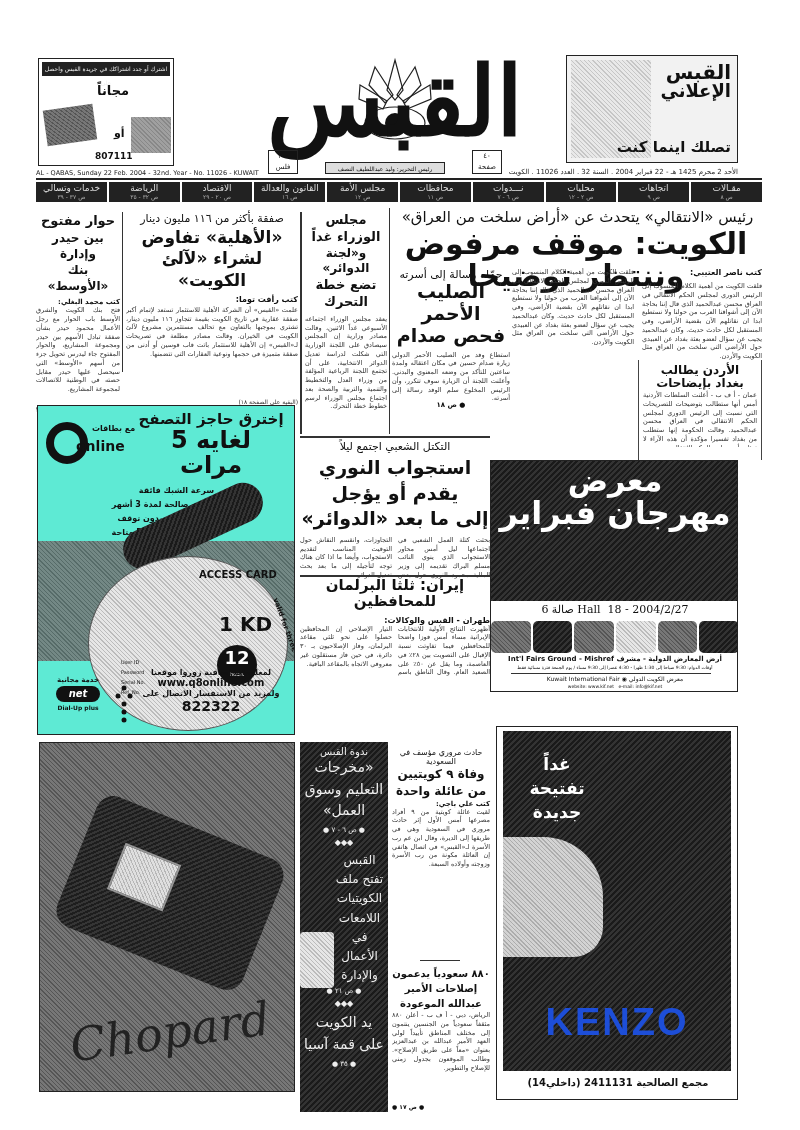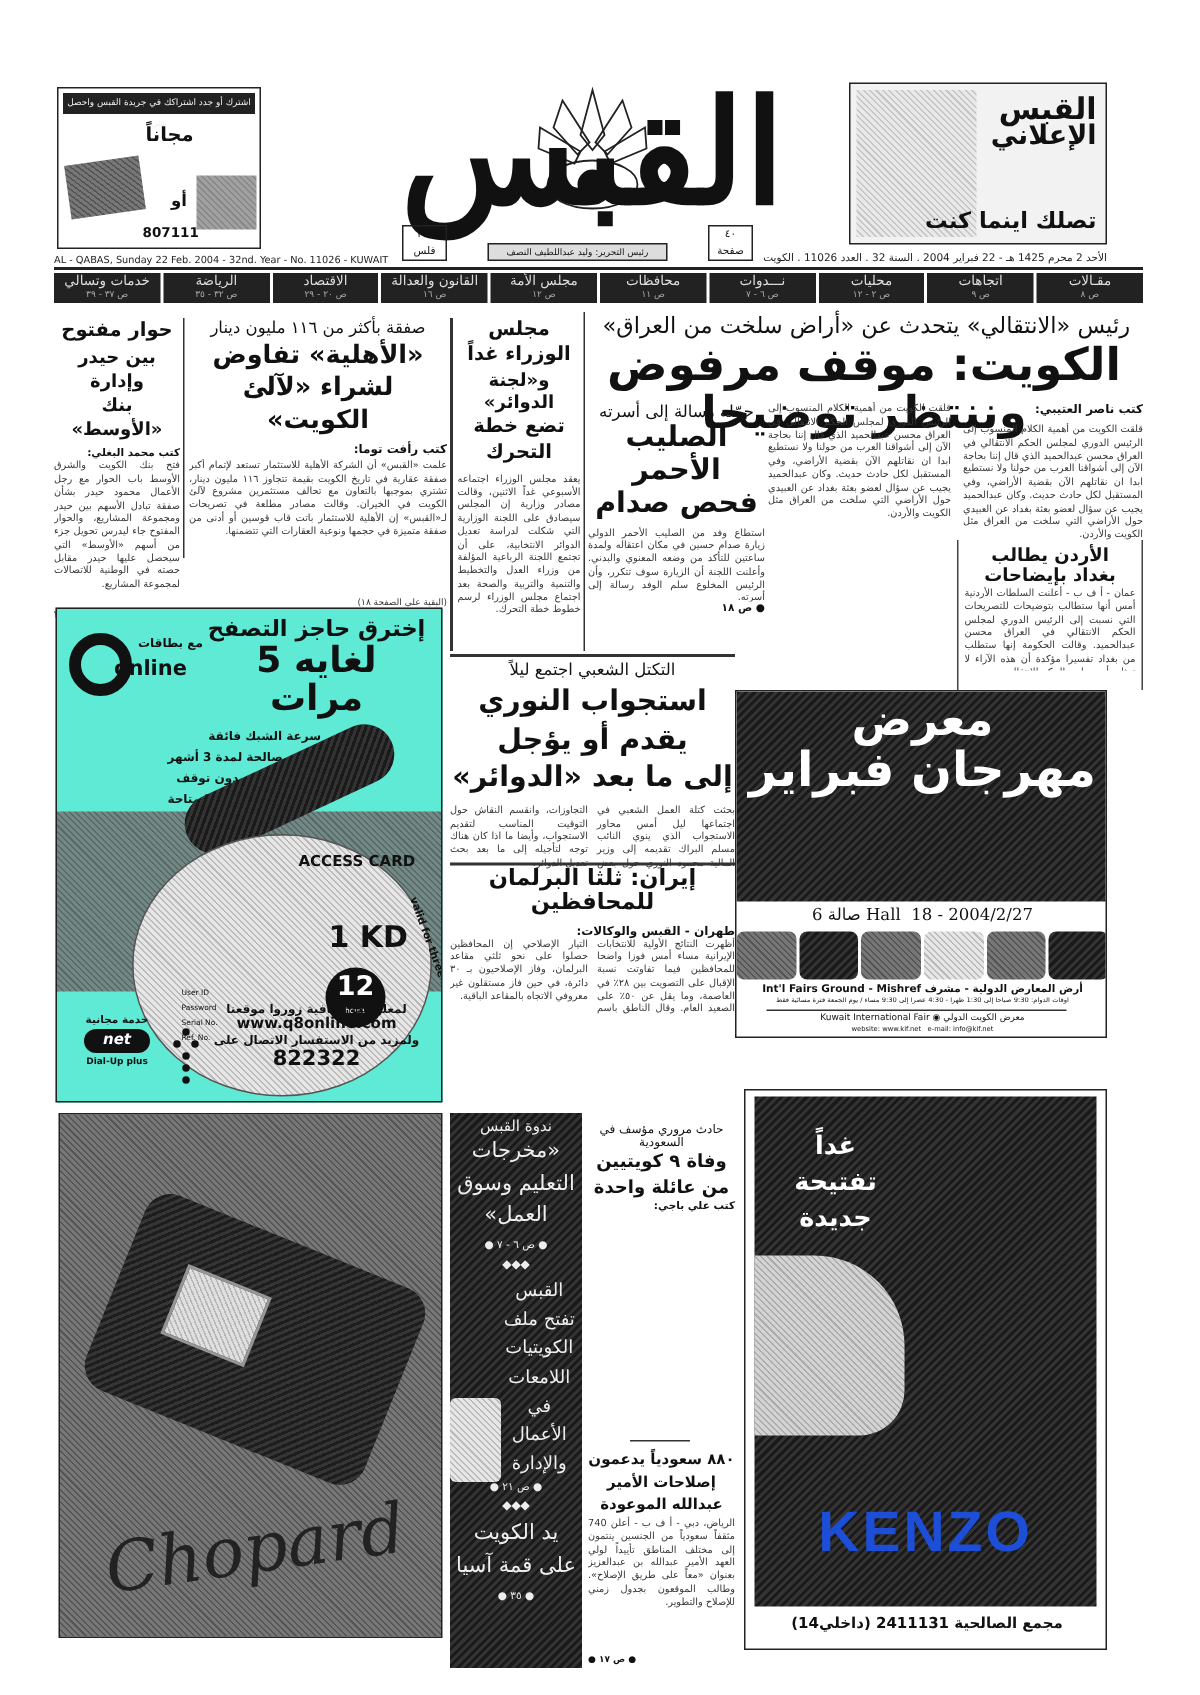--- a/index.html
+++ b/index.html
@@ -101,21 +101,21 @@
   <div class="body-text rtl" style="padding:2px 4px;height:54px;overflow:hidden;">عمان - أ ف ب - أعلنت السلطات الأردنية أمس أنها ستطالب بتوضيحات للتصريحات التي نسبت إلى الرئيس الدوري لمجلس الحكم الانتقالي في العراق محسن عبدالحميد. وقالت الحكومة إنها ستطلب من بغداد تفسيرا مؤكدة أن هذه الآراء لا تمثل رأي مجلس الحكم الانتقالي.</div>
 </div>
 
 <div class="abs rtl" style="left:392px;width:118px;top:268px;">
   <div class="rtl ctr" style="font-size:11px;text-align:center;">حمّله رسالة إلى أسرته</div>
   <div class="rtl ctr headline" style="font-size:19px;text-align:center;line-height:1.15;">
     <div>الصليب الأحمر</div>
     <div>فحص صدام</div>
   </div>
   <div class="body-text rtl" style="margin-top:4px;height:50px;overflow:hidden;">استطاع وفد من الصليب الأحمر الدولي زيارة صدام حسين في مكان اعتقاله ولمدة ساعتين للتأكد من وضعه المعنوي والبدني. وأعلنت اللجنة أن الزيارة سوف تتكرر، وأن الرئيس المخلوع سلم الوفد رسالة إلى أسرته.</div>
-  <div class="page-ref rtl" style="text-align:right;">● ص ١٨</div>
+  <div class="page-ref rtl" style="text-align:center;">● ص ١٨</div>
 </div>
 
 <div class="abs vrule" style="left:389px;top:208px;height:226px;"></div>
 <div class="abs vrule" style="left:300px;top:212px;height:222px;width:2px;"></div>
 <div class="abs rtl" style="left:305px;width:82px;top:212px;">
   <div class="rtl ctr headline" style="font-size:12px;text-align:center;line-height:1.3;">
     <div style="font-size:13px;">مجلس الوزراء غداً</div>
     <div>و«لجنة الدوائر»</div>
     <div style="font-size:13px;">تضع خطة التحرك</div>
   </div>
@@ -238,29 +238,30 @@
   </div>
 </div>
 
 <div class="abs rtl" style="left:392px;width:98px;top:748px;">
   <div class="rtl ctr" style="font-size:8px;text-align:center;">حادث مروري مؤسف في السعودية</div>
   <div class="rtl ctr headline" style="font-size:12px;text-align:center;line-height:1.4;">
     <div>وفاة ٩ كويتيين</div>
     <div>من عائلة واحدة</div>
   </div>
   <div class="byline rtl" style="font-size:7px;">كتب علي باجي:</div>
+  <div class="body-text rtl" style="height:100px;overflow:hidden;">لقيت عائلة كويتية من ٩ أفراد مصرعها أمس الأول إثر حادث مروري في السعودية وهي في طريقها إلى الديرة، وقال ابن عم رب الأسرة لـ«القبس» في اتصال هاتفي إن العائلة مكونة من رب الأسرة وزوجته وأولاده السبعة.</div>
 </div>
 <div class="abs hrule" style="left:420px;width:40px;top:960px;"></div>
 <div class="abs rtl" style="left:392px;width:98px;top:966px;">
   <div class="rtl ctr headline" style="font-size:10px;text-align:center;line-height:1.5;">
     <div>٨٨٠ سعودياً يدعمون</div>
     <div>إصلاحات الأمير</div>
     <div>عبدالله الموعودة</div>
   </div>
-  <div class="body-text rtl" style="height:92px;overflow:hidden;">الرياض، دبي - أ ف ب - أعلن 740 مثقفاً سعودياً من الجنسين ينتمون إلى مختلف المناطق تأييداً لولي العهد الأمير عبدالله بن عبدالعزيز بعنوان «معاً على طريق الإصلاح». وطالب الموقعون بجدول زمني للإصلاح والتطوير.</div>
+  <div class="body-text rtl" style="height:92px;overflow:hidden;">الرياض، دبي - أ ف ب - أعلن ٨٨٠ مثقفاً سعودياً من الجنسين ينتمون إلى مختلف المناطق تأييداً لولي العهد الأمير عبدالله بن عبدالعزيز بعنوان «معاً على طريق الإصلاح». وطالب الموقعون بجدول زمني للإصلاح والتطوير.</div>
   <div class="page-ref" style="text-align:left;font-size:6px;">● ص ١٧ ●</div>
 </div>
 
 <div class="abs box" style="left:490px;top:460px;width:248px;height:232px;overflow:hidden;background:#fff;">
   <div class="abs dark-grain" style="left:0;top:0;width:248px;height:140px;"></div>
   <div class="abs rtl ctr headline" style="left:0;width:248px;top:4px;color:#fff;text-align:center;">
     <div style="font-size:30px;">معرض</div>
     <div style="font-size:32px;">مهرجان فبراير</div>
   </div>
   <div class="abs ctr" style="left:0;width:248px;top:142px;font-family:'DejaVu Serif',serif;font-size:11px;text-align:center;">

